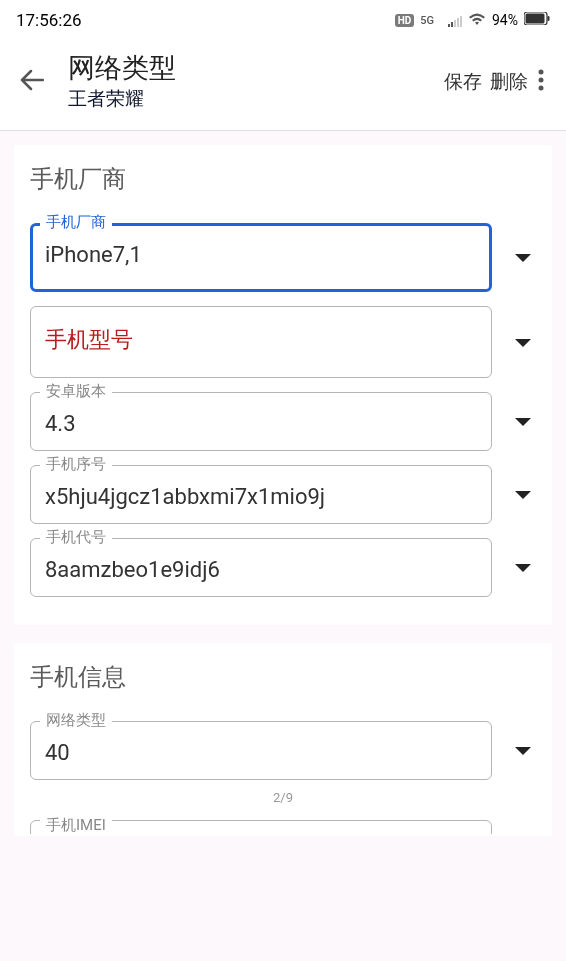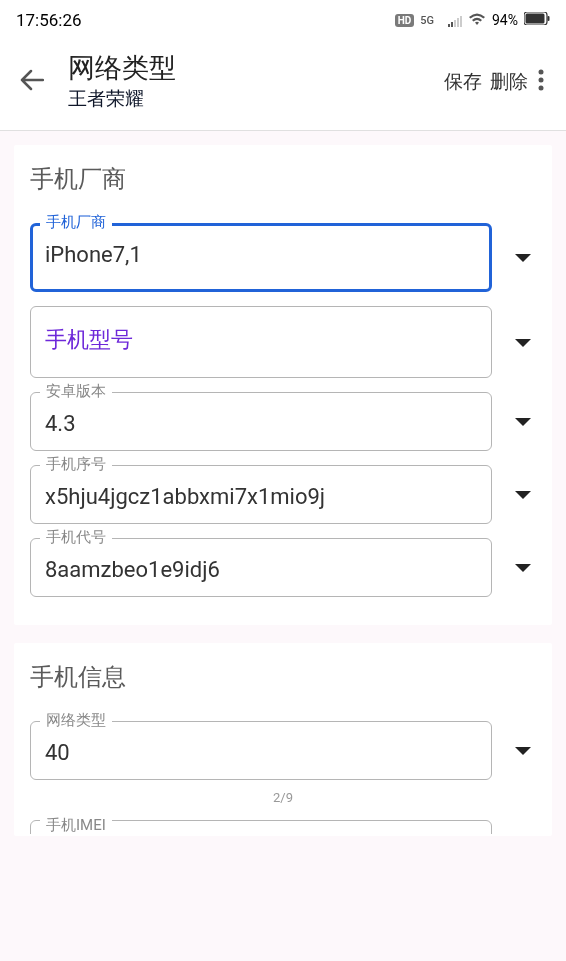--- a/index.html
+++ b/index.html
@@ -134,21 +134,21 @@
       outline: none;
       white-space: nowrap;
       overflow: hidden;
       text-overflow: clip;
     }
     .field-input.active {
       border: 3px solid #2163d8;
       padding: 16px 12px 12px;
     }
     .field-input.empty {
-      color: #6d28d9;
+      color: #b91c1c;
     }
     .field-row.tall .field-input {
       padding-bottom: 22px;
     }
     .dropdown-arrow {
       cursor: pointer;
       padding: 4px;
     }
     .page-indicator {
       text-align: center;

